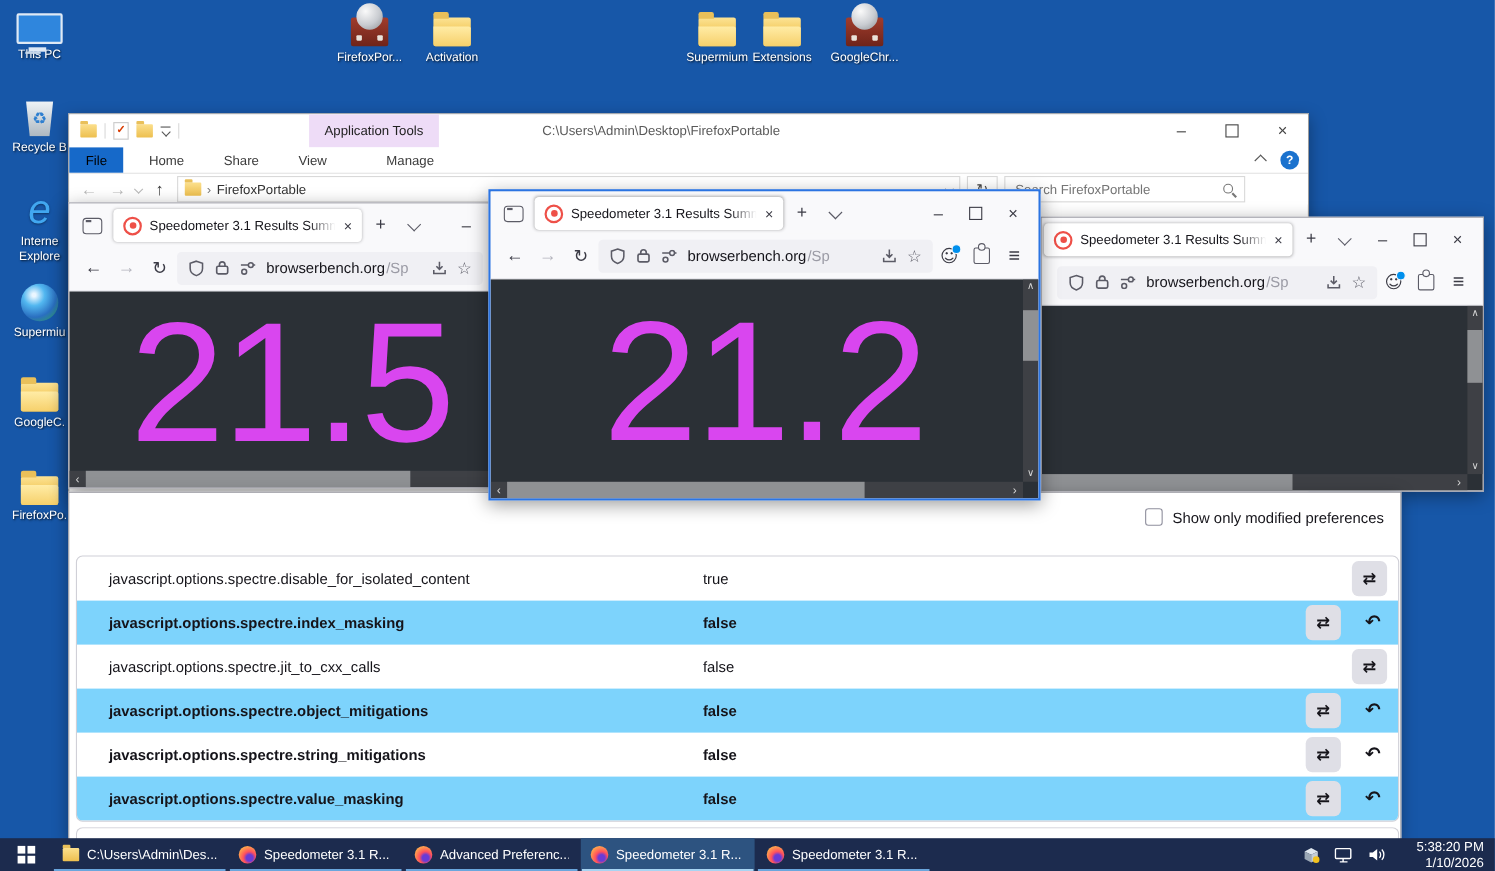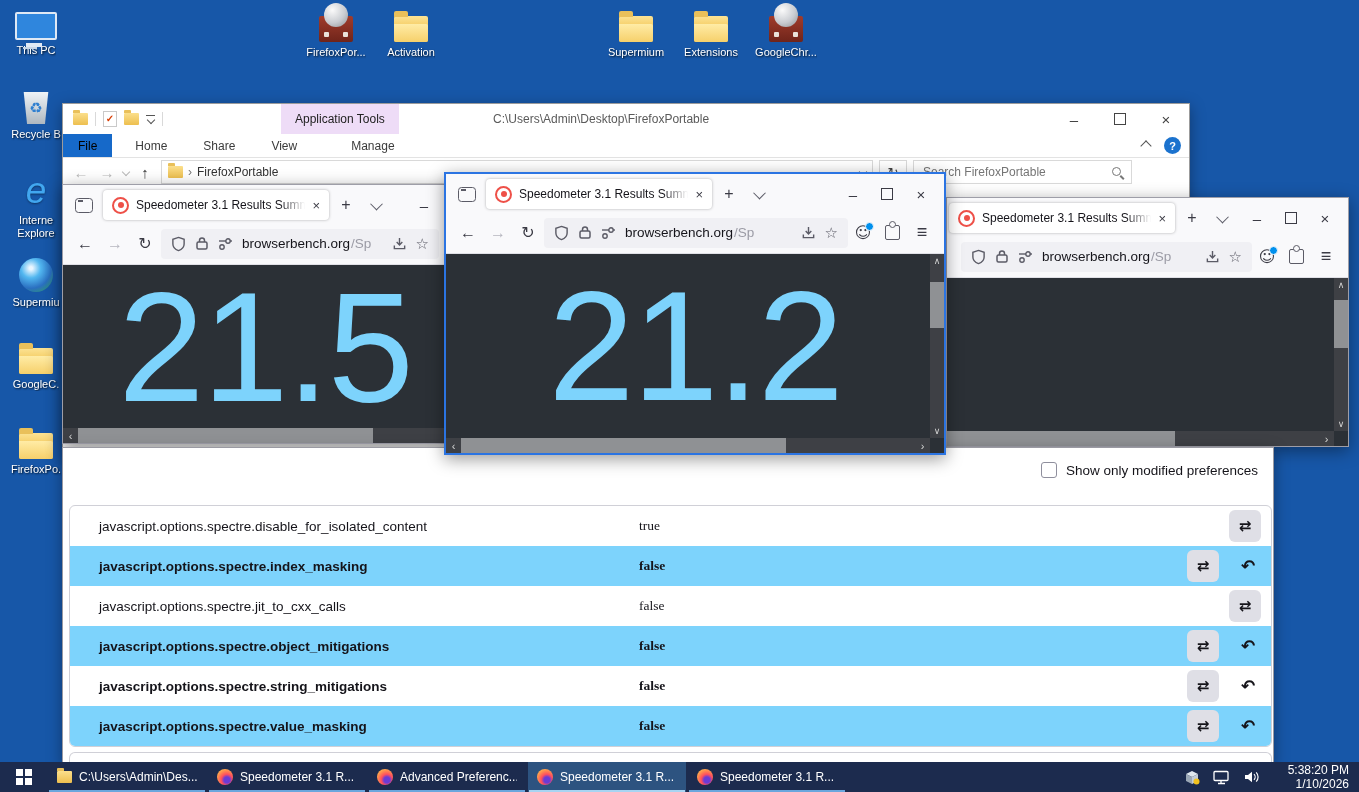--- a/index.html
+++ b/index.html
@@ -83,21 +83,21 @@
   .ffctl{display:flex;margin-left:auto;}
   .ffctl .c{width:34px;height:26px;display:flex;align-items:center;justify-content:center;color:#3b3b45;font-size:15px;}
   .ffnav{flex:none;height:41px;display:flex;align-items:center;gap:2px;padding:0 8px;background:#f9f9fb;border-bottom:1px solid #e0e0e6;}
   .nbtn{width:28px;height:28px;display:flex;align-items:center;justify-content:center;font-size:16px;color:#3b3b45;flex:none;}
   .nbtn.dis{color:#b6b6bf;}
   .urlbar{flex:1;height:30px;background:#f0f0f4;border-radius:4px;display:flex;align-items:center;gap:9px;padding:0 10px;min-width:0;}
   .urlbar .host{font-size:13.5px;color:#15141a;white-space:nowrap;}
   .urlbar .path{font-size:13.5px;color:#9b9ba5;margin-left:-8px;}
   .usep{flex:1;}
   .ffcontent{flex:1;position:relative;background:#2b3036;overflow:hidden;display:flex;align-items:center;justify-content:center;}
-  .score{font-size:155px;line-height:1;color:#7dd3fc;letter-spacing:-2px;padding-bottom:14px;}
+  .score{font-size:155px;line-height:1;color:#d946ef;letter-spacing:-2px;padding-bottom:14px;}
   .hbar{position:absolute;left:0;right:0;bottom:0;height:15px;background:#3e4045;display:flex;align-items:stretch;}
   .hbar .arr{width:15px;display:flex;align-items:center;justify-content:center;color:#d6d6d6;font-size:11px;flex:none;}
   .hthumb{background:#8f9194;}
   .vbar{position:absolute;top:0;bottom:15px;right:0;width:14px;background:#3e4045;display:flex;flex-direction:column;align-items:center;}
   .vbar .arr{height:14px;display:flex;align-items:center;justify-content:center;color:#d6d6d6;font-size:9px;flex:none;}
   .vthumb{width:14px;background:#8f9194;}
   .acct{position:relative;width:26px;height:26px;display:flex;align-items:center;justify-content:center;color:#3b3b45;font-size:16px;flex:none;}
   .acct .dot{position:absolute;top:2px;right:2px;width:7px;height:7px;border-radius:50%;background:#0090ed;border:1.5px solid #f9f9fb;}
   .puzzle{position:relative;width:13px;height:13px;border:1.6px solid #5b5b66;border-radius:2px;}
   .puzzle::before{content:"";position:absolute;top:-5px;left:3px;width:5px;height:5px;border:1.6px solid #5b5b66;border-radius:50%;background:#f9f9fb;}
@@ -107,21 +107,21 @@
   .cfg-search{position:absolute;left:6px;top:9px;width:962px;height:33px;border:1px solid #8f8f9d;border-radius:6px;display:flex;align-items:center;gap:8px;padding:0 12px;background:#fff;box-sizing:border-box;}
   .cfg-search input{border:none;outline:none;flex:1;font-size:13.5px;color:#15141a;font-family:inherit;background:transparent;}
   .cfg-filter{position:absolute;left:978px;top:14px;display:flex;align-items:center;gap:9px;}
   .cfg-filter input{appearance:none;-webkit-appearance:none;width:16px;height:16px;border:1px solid #8f8f9d;border-radius:3px;background:#fff;margin:0;}
   .cfg-filter label{font-size:13.5px;color:#15141a;white-space:nowrap;}
   .cfg-table{position:absolute;left:6px;top:57px;width:1203px;border:1px solid #d0d0d7;border-radius:6px;overflow:hidden;background:#fff;box-sizing:border-box;}
   .cfg-row{height:40px;display:flex;align-items:center;font-size:13.5px;color:#15141a;}
   .cfg-row.alt{background:#7dd3fc;}
   .cfg-row.mod{font-weight:700;}
   .cfg-name{flex:none;width:540px;padding-left:29px;white-space:nowrap;overflow:hidden;}
-  .cfg-val{flex:1;white-space:nowrap;font-family:Liberation Serif, serif;}
+  .cfg-val{flex:1;white-space:nowrap;}
   .cfg-btns{flex:none;width:120px;display:flex;align-items:center;gap:16px;padding-right:10px;justify-content:flex-end;}
   .cfg-toggle{width:32px;height:32px;border-radius:6px;background:#dfdfe6;display:flex;align-items:center;justify-content:center;font-size:15px;font-weight:600;color:#15141a;}
   .cfg-reset{width:26px;height:32px;display:flex;align-items:center;justify-content:center;font-size:17px;font-weight:600;color:#15141a;}
   .cfg-stub{position:absolute;left:6px;top:304px;width:1203px;height:12px;border:1px solid #d0d0d7;border-bottom:none;border-radius:6px 6px 0 0;background:#fff;box-sizing:border-box;}
 
   
   #taskbar{position:absolute;left:0;top:762px;width:1359px;height:30px;background:#1c2b4e;display:flex;align-items:stretch;z-index:50;}
   .startbtn{width:48px;display:flex;align-items:center;justify-content:center;flex:none;}
   .winlogo{display:grid;grid-template-columns:7px 7px;grid-template-rows:7px 7px;gap:1.5px;}
   .winlogo span{background:#fff;}
@@ -168,21 +168,21 @@
   </div>
 
   <div class="dicon" style="left:298px;top:4px;">
     <div class="appbox"></div>
     <div class="dlbl">FirefoxPor...</div>
   </div>
   <div class="dicon" style="left:373px;top:4px;">
     <div class="folder" style="margin-top:12px;"></div>
     <div class="dlbl">Activation</div>
   </div>
-  <div class="dicon" style="left:598px;top:4px;">
+  <div class="dicon" style="left:614px;top:4px;">
     <div class="folder" style="margin-top:12px;"></div>
     <div class="dlbl">Supermium</div>
   </div>
   <div class="dicon" style="left:673px;top:4px;">
     <div class="folder" style="margin-top:12px;"></div>
     <div class="dlbl">Extensions</div>
   </div>
   <div class="dicon" style="left:748px;top:4px;">
     <div class="appbox"></div>
     <div class="dlbl">GoogleChr...</div>

